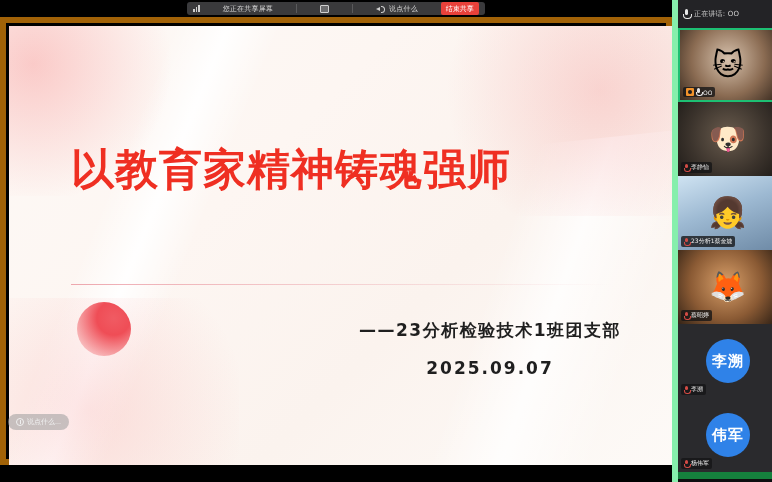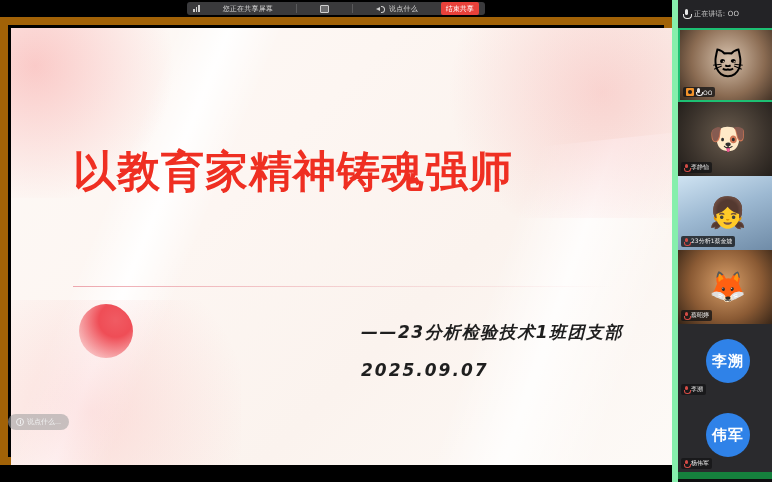--- a/index.html
+++ b/index.html
@@ -50,21 +50,21 @@
     white-space: nowrap;
   }
 
   
   .stage {
     position: absolute; top: 17px; left: 0; width: 672px; height: 465px;
     background: #000;
   }
   .green-frame {
     position: absolute; top: 0; left: 0; width: 672px; height: 448px;
-    border: 8px solid #a16207; background: #000;
+    border: 6px solid #a16207; background: #000;
   }
   .slide {
     position: absolute; top: 3px; left: 3px; width: 666px; height: 442px;
     background: linear-gradient(135deg,#fdf9f6 0%,#fdf6f2 35%,#fbf3ee 62%,#fdfaf7 100%);
     overflow: hidden;
   }
   .swoosh-a {
     position: absolute; left: -180px; top: -60px; width: 620px; height: 560px;
     background: linear-gradient(120deg, rgba(255,255,255,0) 44%, rgba(255,255,255,.95) 50%, rgba(255,255,255,0) 56%);
     transform: rotate(-8deg);
@@ -95,21 +95,21 @@
     background: linear-gradient(90deg, rgba(232,140,150,.75), rgba(232,150,160,.35) 55%, rgba(232,160,170,0));
   }
 
   .title-wrap { position: absolute; left: 62px; top: 116px; }
   .title-line {
     font-family: "DejaVu Sans", "Liberation Sans", sans-serif;
     font-size: 43px; font-weight: 700; color: #ef2f22;
     letter-spacing: 1px; line-height: 1.28; white-space: nowrap;
   }
 
-  .sub-wrap { position: absolute; right: 54px; top: 296px; text-align: left; font-style: italic; }
+  .sub-wrap { position: absolute; right: 54px; top: 296px; text-align: center; }
   .sub-line {
     font-size: 17px; font-weight: 700; color: #1f1f1f;
     letter-spacing: 1.5px; line-height: 1.0; white-space: nowrap;
   }
   .sub-date {
     font-size: 17px; font-weight: 700; color: #1f1f1f;
     letter-spacing: 2px; margin-top: 19px; white-space: nowrap;
   }
 
   .annot-btn {

